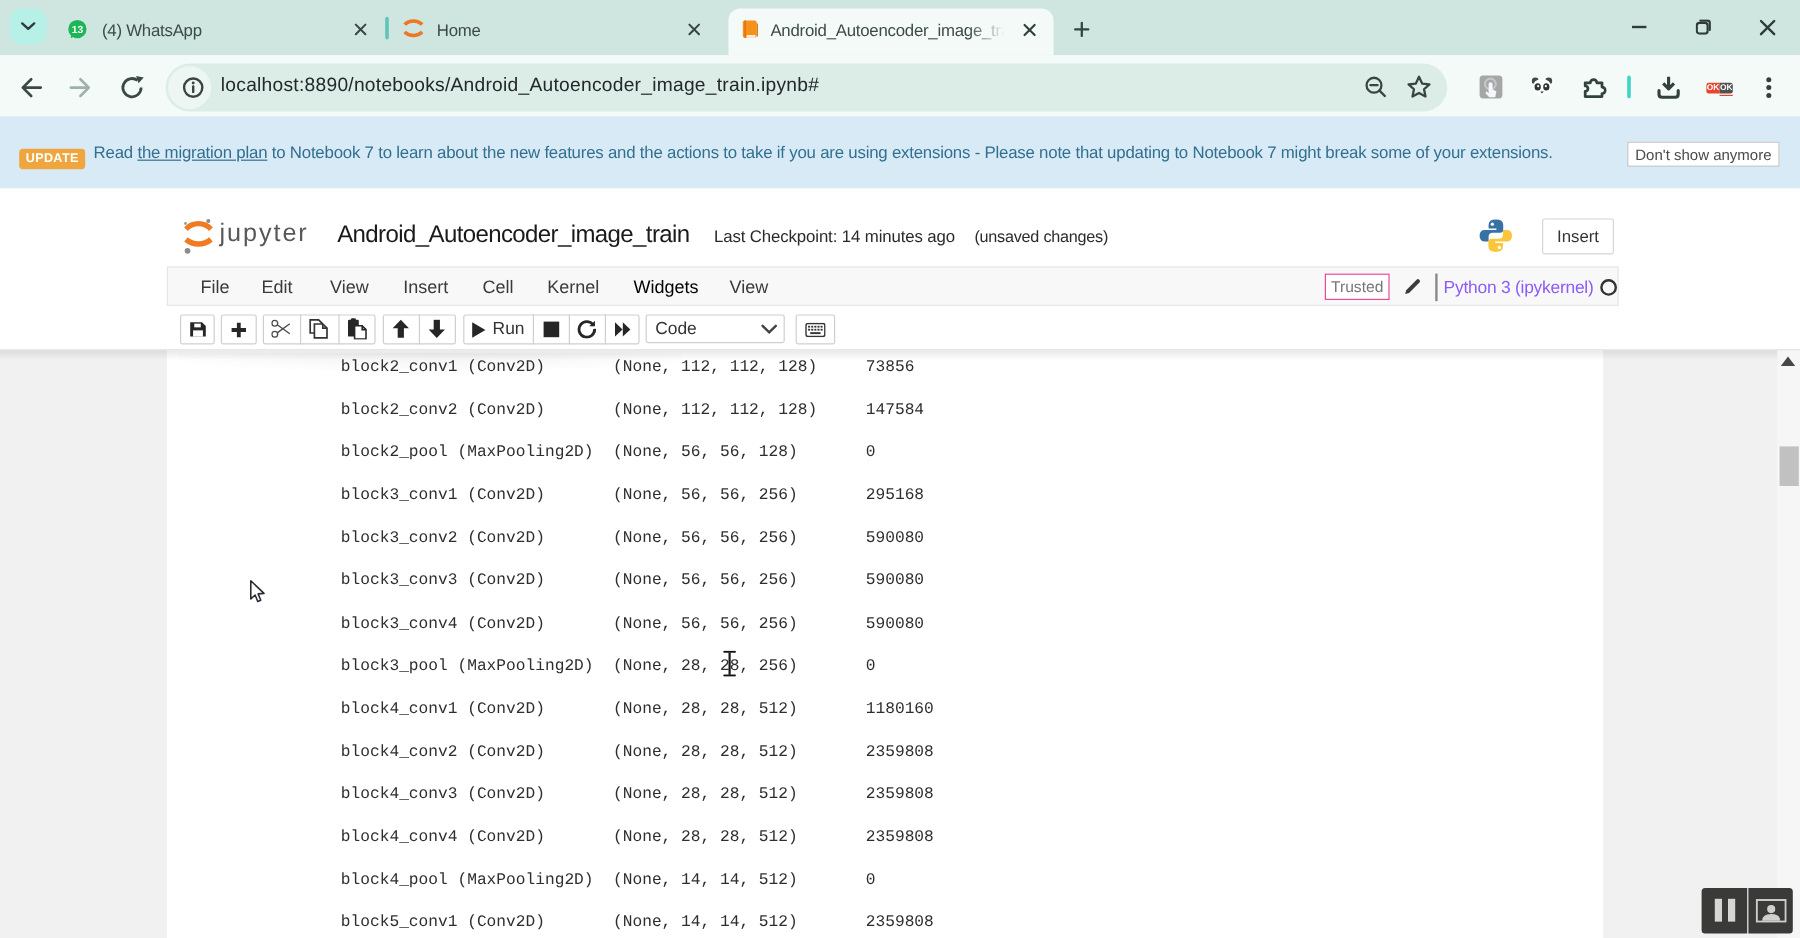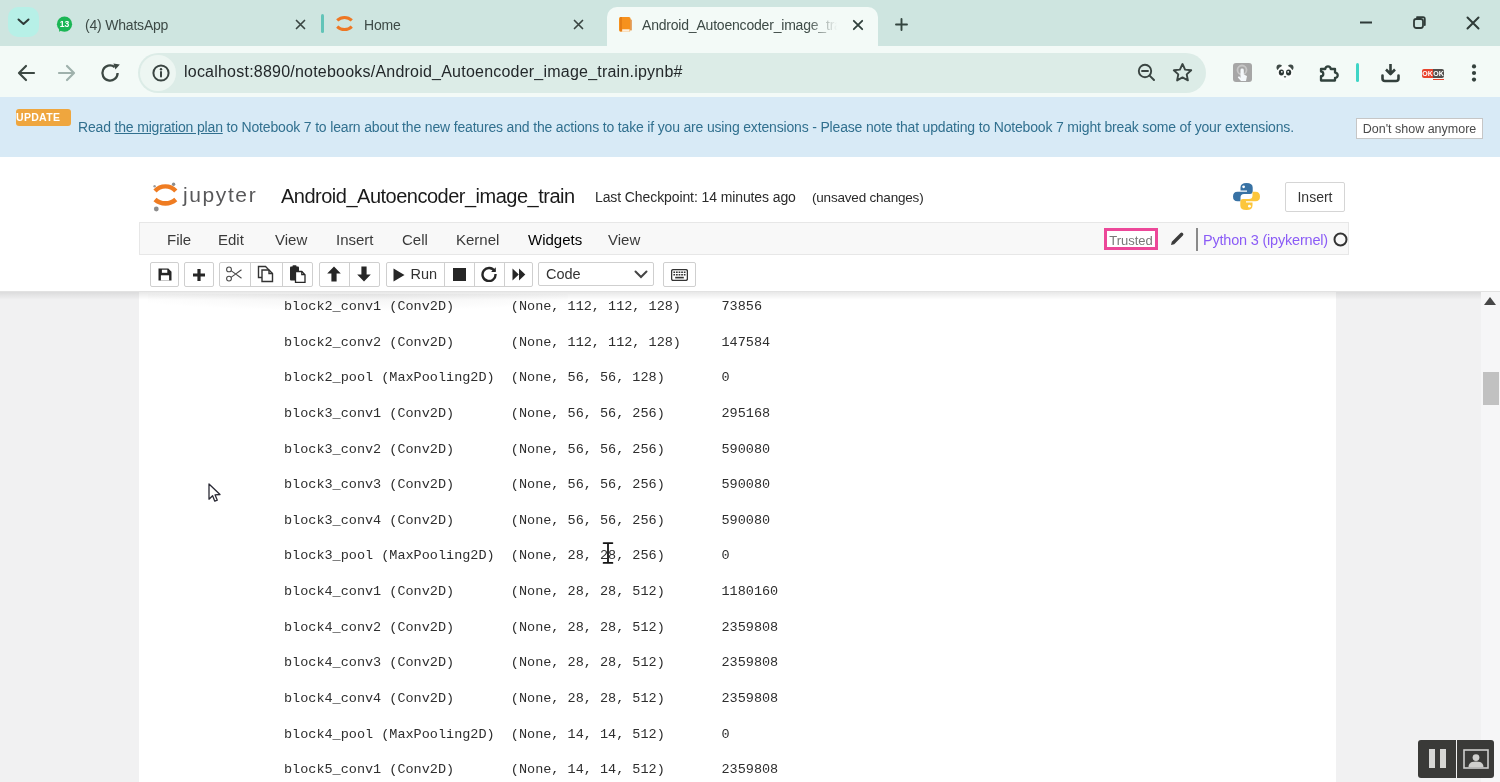--- a/index.html
+++ b/index.html
@@ -111,21 +111,21 @@
   </svg>
 <div class="abs" style="left:1422px;top:69px;width:11px;height:9px;background:#e8442e;border-radius:2px 0 0 2px;color:#fff;font-size:7px;font-weight:bold;text-align:center;line-height:9px">OK</div>
 <div class="abs" style="left:1433px;top:69px;width:11px;height:9px;background:#53504e;border-radius:0 2px 2px 0;color:#fff;font-size:7px;font-weight:bold;text-align:center;line-height:9px">OK</div>
 <div class="abs" style="left:1433px;top:78.5px;width:11px;height:1.6px;background:#e8442e"></div>
 <svg class="abs" style="left:1471px;top:64px" width="6" height="18" viewBox="0 0 6 18">
     <circle cx="3" cy="2.4" r="2.1" fill="#33403c"></circle>
     <circle cx="3" cy="9" r="2.1" fill="#33403c"></circle>
     <circle cx="3" cy="15.6" r="2.1" fill="#33403c"></circle>
   </svg>
 <div class="abs" style="left:0;top:97px;width:1500px;height:60px;background:#d8eaf6"></div>
-<div class="abs" style="left:16px;top:109px;width:55px;height:16.5px;background:#efa63e;border-radius:3px;color:#fff;font-size:10.5px;font-weight:bold;text-align:left;line-height:17px;letter-spacing:0.3px">UPDATE</div>
+<div class="abs" style="left:16px;top:124px;width:55px;height:16.5px;background:#efa63e;border-radius:3px;color:#fff;font-size:10.5px;font-weight:bold;text-align:center;line-height:17px;letter-spacing:0.3px">UPDATE</div>
 <div class="abs" style="left:78px;top:118.6px;font-size:14px;letter-spacing:-0.17px;color:#31708f">Read <span style="text-decoration:underline">the migration plan</span> to Notebook 7 to learn about the new features and the actions to take if you are using extensions - Please note that updating to Notebook 7 might break some of your extensions.</div>
 <div class="abs" style="left:1356px;top:117.5px;width:127px;height:21px;background:#fff;border:1px solid #c6c6c6;font-size:12.5px;color:#4a4a4a;text-align:center;line-height:20px">Don't show anymore</div>
 <div class="abs" style="left:0;top:157px;width:1500px;height:135px;background:#fff;border-bottom:1px solid #e2e2e2"></div>
 <svg class="abs" style="left:150px;top:180px" width="30" height="32" viewBox="0 0 30 32">
     <path d="M5 11 A14.1 14.1 0 0 1 25.8 11" fill="none" stroke="#ef7c22" stroke-width="4.4"></path>
     <path d="M5 19.5 A15.8 15.8 0 0 0 25.8 19.5" fill="none" stroke="#ef7c22" stroke-width="4.6"></path>
     <circle cx="23.6" cy="4.2" r="1.7" fill="#8c8c8c"></circle>
     <circle cx="4.6" cy="6.2" r="1.2" fill="#9c9c9c"></circle>
     <circle cx="6.3" cy="29" r="2.4" fill="#8c8c8c"></circle>
   </svg>
@@ -142,21 +142,21 @@
 <div class="abs" style="left:1285px;top:182px;width:60px;height:30px;background:#fff;border:1px solid #d5d5d5;border-radius:2px;font-size:14px;color:#333;text-align:center;line-height:28px">Insert</div>
 <div class="abs" style="left:139px;top:222px;width:1210px;height:33px;background:#f8f8f8;border:1px solid #e7e7e7"></div>
 <div class="abs" style="left:167px;top:231px;font-size:15px;color:#3a3a3a">File</div>
 <div class="abs" style="left:218px;top:231px;font-size:15px;color:#3a3a3a">Edit</div>
 <div class="abs" style="left:275px;top:231px;font-size:15px;color:#3a3a3a">View</div>
 <div class="abs" style="left:336px;top:231px;font-size:15px;color:#3a3a3a">Insert</div>
 <div class="abs" style="left:402px;top:231px;font-size:15px;color:#3a3a3a">Cell</div>
 <div class="abs" style="left:456px;top:231px;font-size:15px;color:#3a3a3a">Kernel</div>
 <div class="abs" style="left:528px;top:231px;font-size:15px;color:#000000">Widgets</div>
 <div class="abs" style="left:608px;top:231px;font-size:15px;color:#3a3a3a">View</div>
-<div class="abs" style="left:1104px;top:228px;width:54px;height:22px;background:#fff;border:3px solid #ec4899;font-size:13px;color:#777;text-align:center;line-height:20px">Trusted</div>
+<div class="abs" style="left:1104px;top:228px;width:54px;height:22px;background:#fff;border:1px solid #ec4899;font-size:13px;color:#777;text-align:center;line-height:20px">Trusted</div>
 <svg class="abs" style="left:1169px;top:231px" width="16" height="16" viewBox="0 0 16 16">
     <path d="M2 14 L2.8 10.8 L11.5 2.1 Q12.6 1 13.7 2.1 L13.9 2.3 Q15 3.4 13.9 4.5 L5.2 13.2 Z" fill="#3c3c3c"></path>
   </svg>
 <div class="abs" style="left:1196px;top:228px;width:1.5px;height:23px;background:#8a8a8a"></div>
 <div class="abs" style="left:1203px;top:231.5px;font-size:14.5px;letter-spacing:-0.2px;color:#8b5cf6">Python 3 (ipykernel)</div>
 <svg class="abs" style="left:1333px;top:232px" width="15" height="15" viewBox="0 0 15 15">
     <circle cx="7.5" cy="7.5" r="6" fill="none" stroke="#333" stroke-width="2"></circle>
   </svg>
 <div class="abs" style="left:149.5px;top:262px;width:29px;height:24.5px;background:#fff;border:1px solid #cfcfcf;border-radius:2px">
     <svg class="abs" style="left:7px;top:5px" width="14" height="13" viewBox="0 0 14 13">

